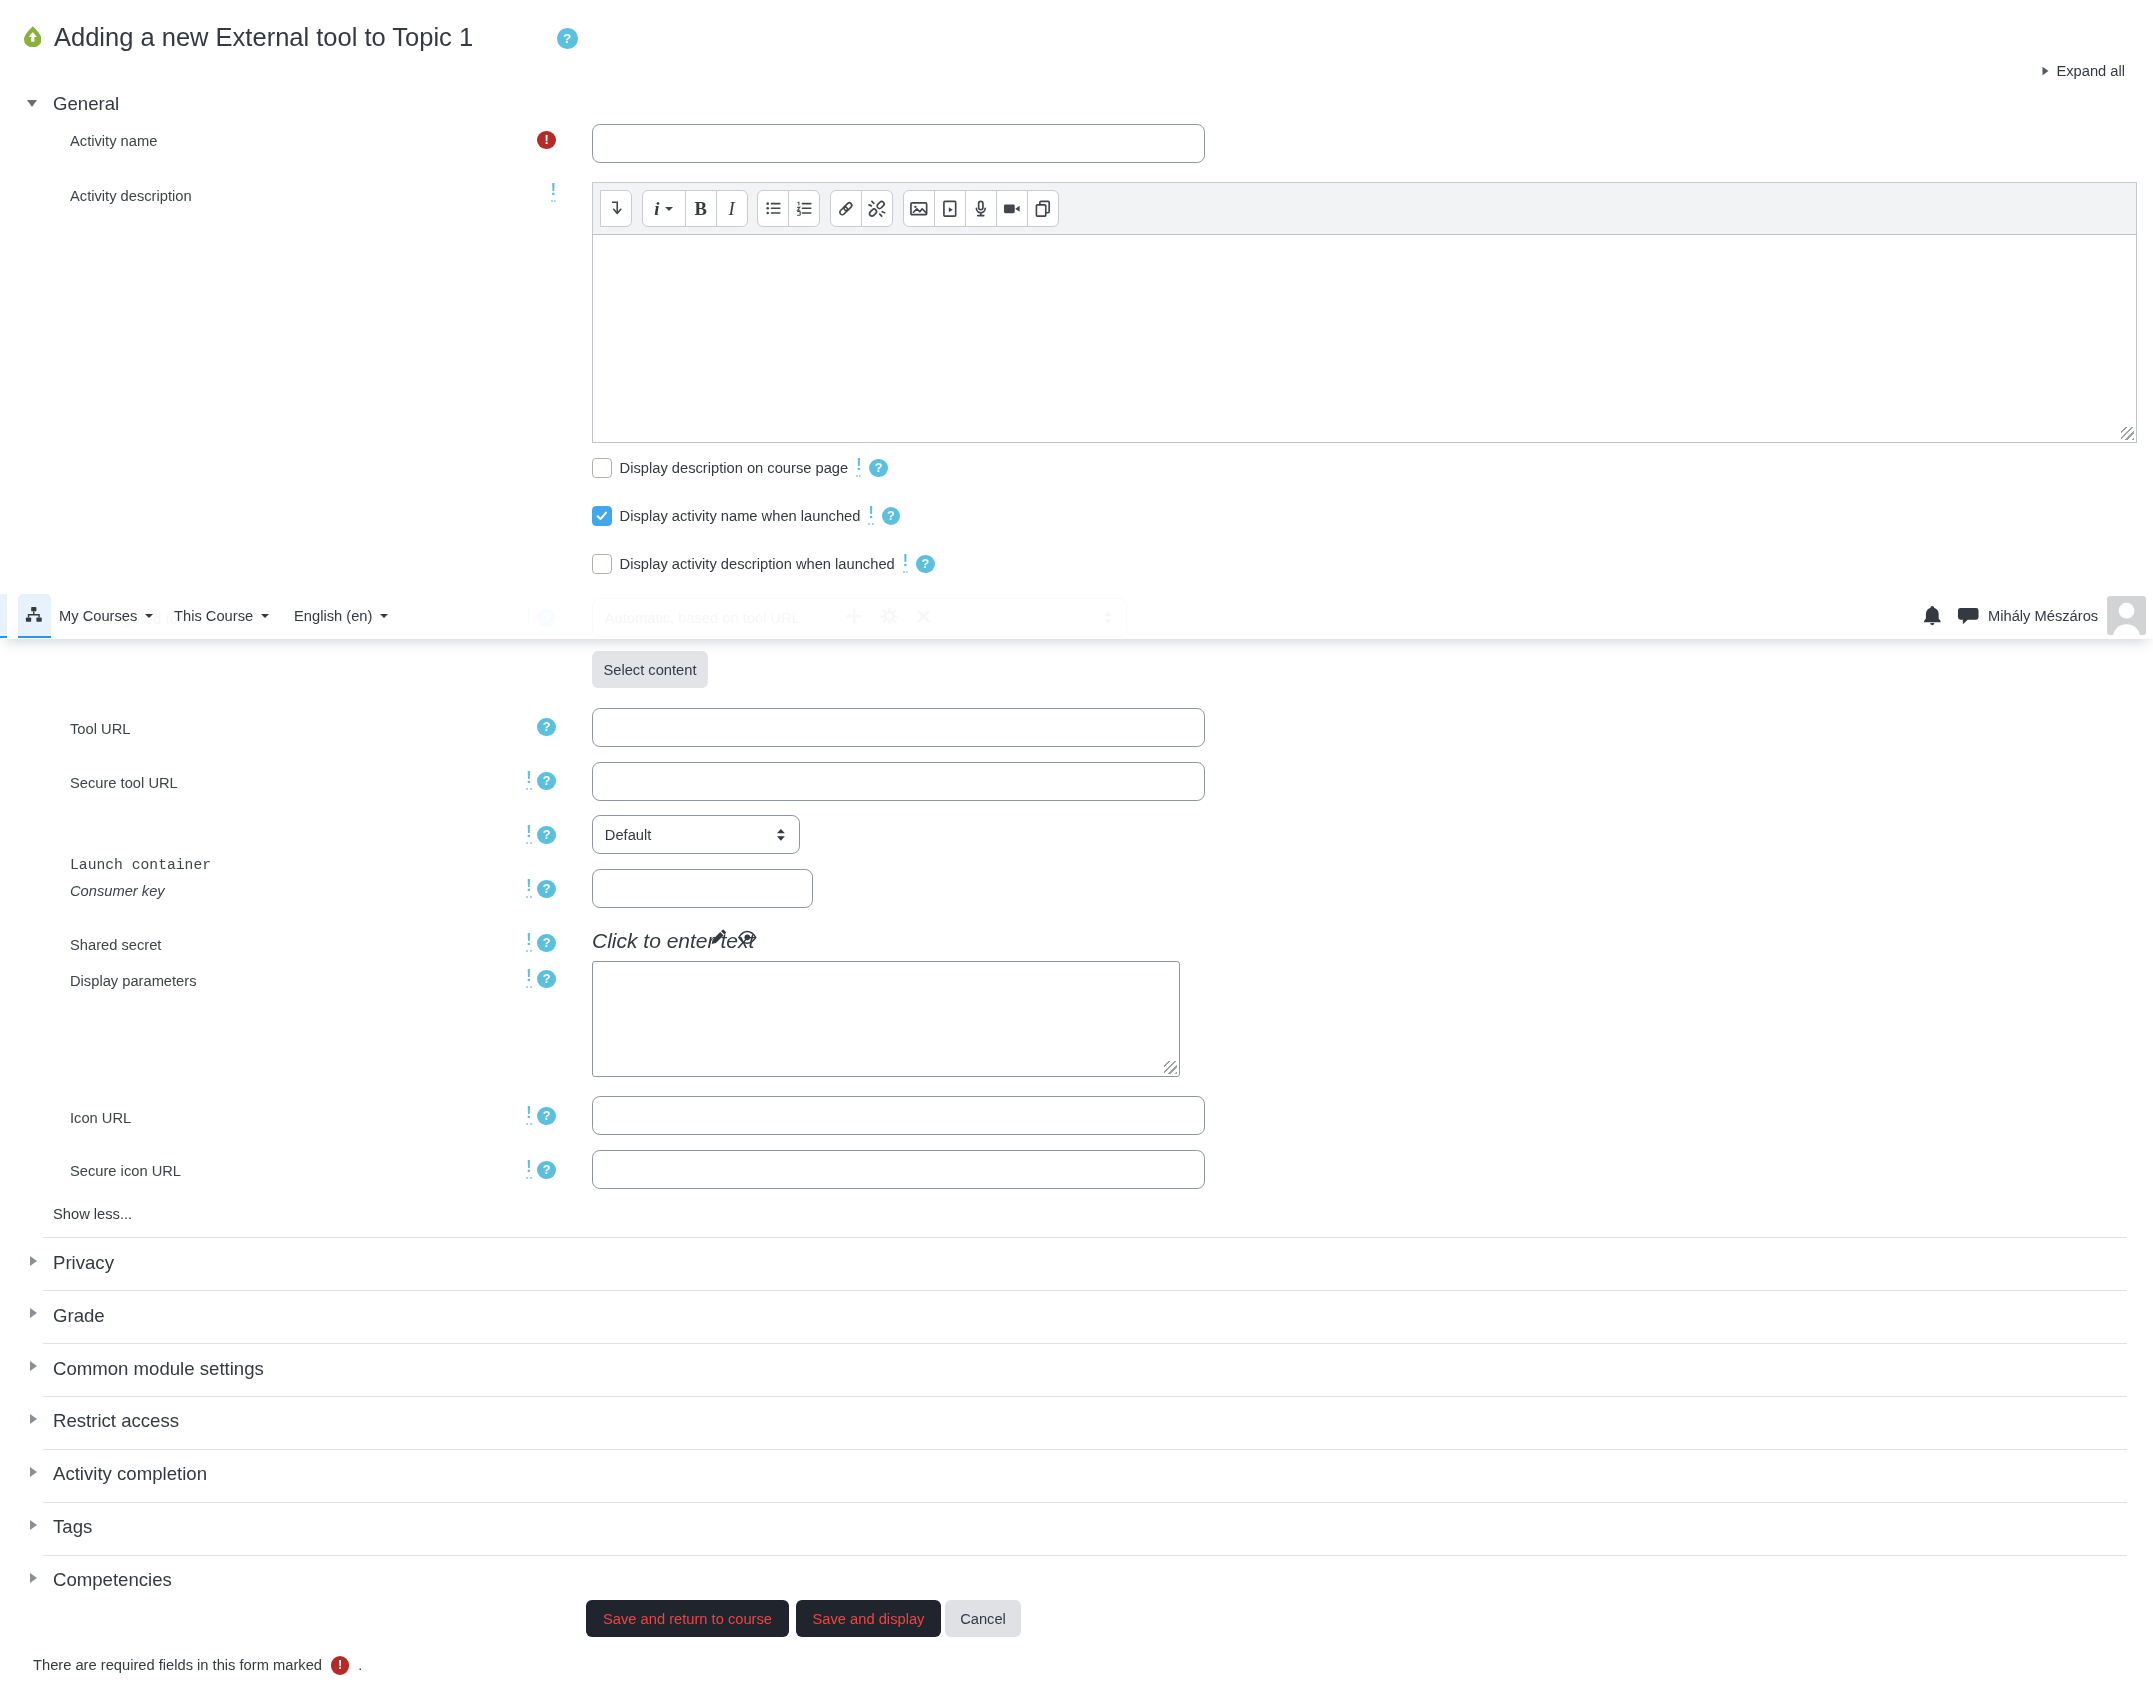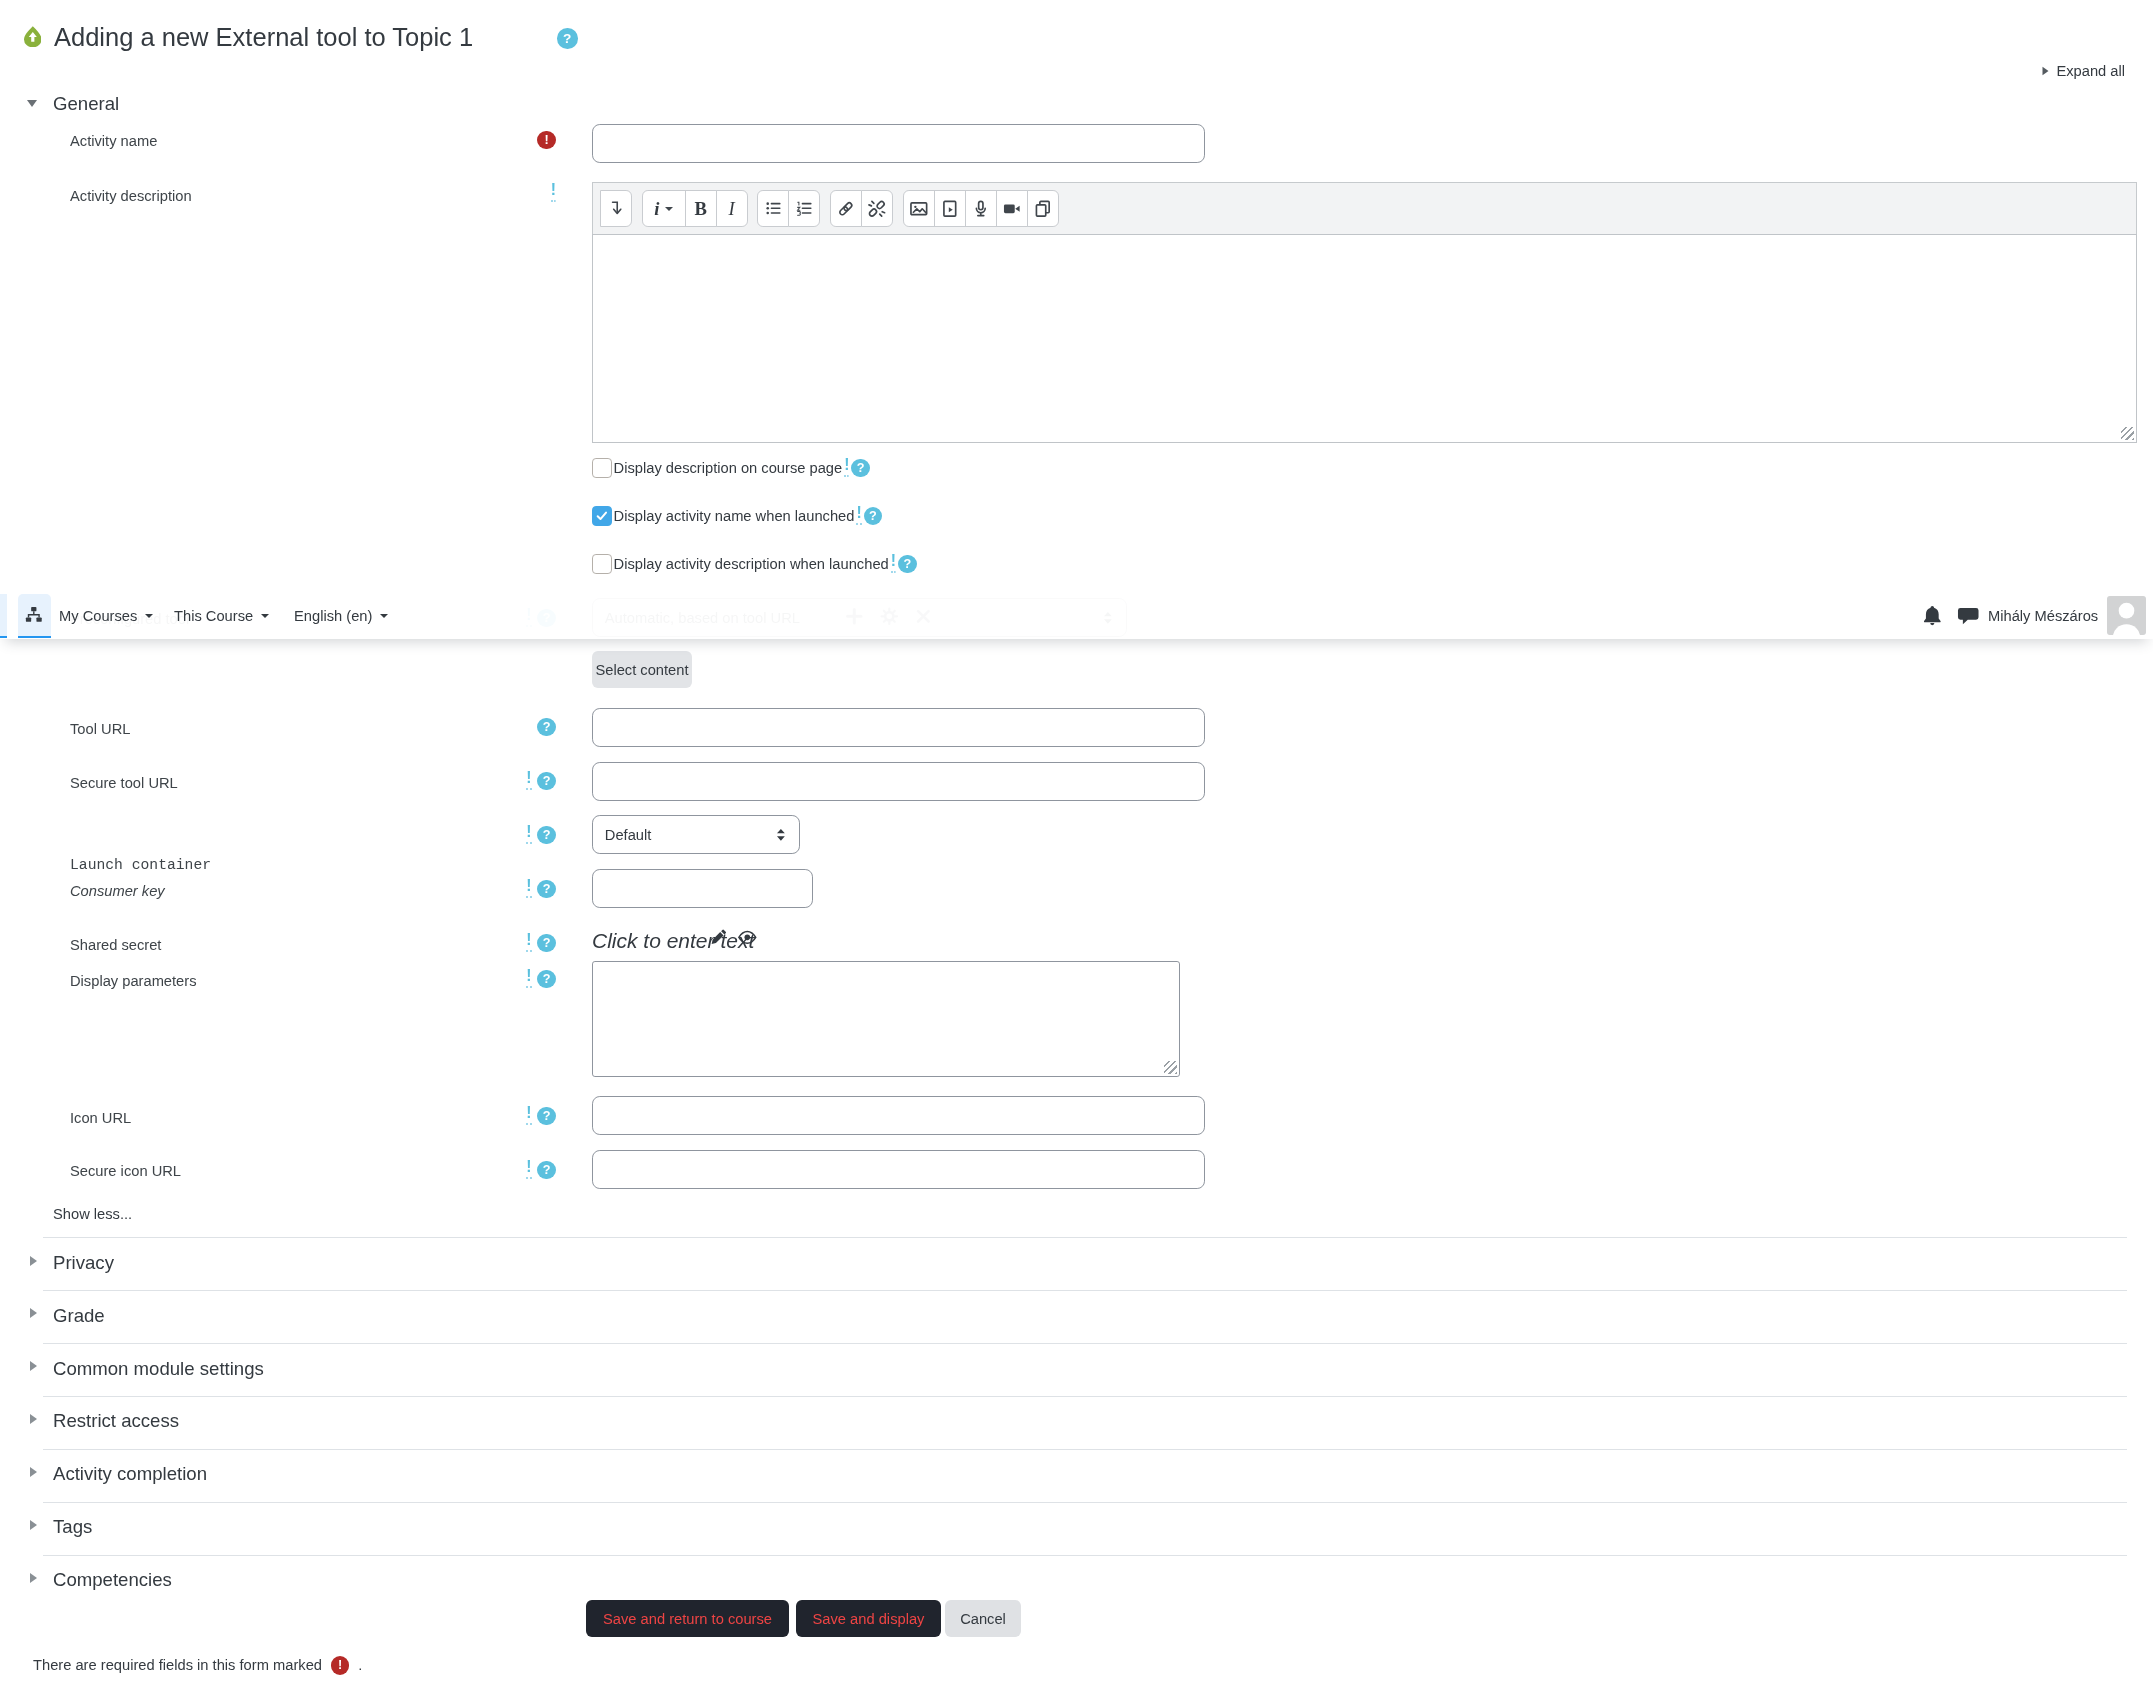--- a/index.html
+++ b/index.html
@@ -22,21 +22,21 @@
            border-radius:7.8px;box-sizing:border-box;display:flex;align-items:center;
            padding:0 11.8px;font-size:14.7px;color:#343a40;justify-content:space-between;}
   .tri-r{width:0;height:0;border-top:5.9px solid transparent;border-bottom:5.9px solid transparent;
          border-left:7.8px solid #8a9095;display:inline-block;}
   .tri-d{width:0;height:0;border-left:5.9px solid transparent;border-right:5.9px solid transparent;
          border-top:7.8px solid #6a7075;display:inline-block;}
   .caret{width:0;height:0;border-left:4.9px solid transparent;border-right:4.9px solid transparent;
          border-top:4.9px solid #343a40;display:inline-block;margin-left:7.8px;}
   .sect{position:absolute;left:53px;font-size:18.6px;line-height:23.5px;color:#343a40;}
   .divider{position:absolute;left:43px;width:2084px;height:1px;background:#dee2e6;}
-  .cbrow{position:absolute;left:592px;height:21.6px;display:flex;align-items:center;gap:2px;font-size:14.7px;color:#343a40;}
+  .cbrow{position:absolute;left:592px;height:21.6px;display:flex;align-items:center;gap:8px;font-size:14.7px;color:#343a40;}
   .cbox{width:19.6px;height:19.6px;border:1px solid #b5b0aa;border-radius:3.9px;background:#fff;
         box-sizing:border-box;display:inline-flex;align-items:center;justify-content:center;flex:0 0 auto;}
   .cbox svg{display:none;}
   .cbox.checked{background:#41a7e8;border-color:#41a7e8;}
   .cbox.checked svg{display:block;}
   .toolbar{position:absolute;left:592px;top:182px;width:1545px;height:53px;background:#f2f3f4;
            border:1px solid #c6cacd;box-sizing:border-box;display:flex;align-items:center;
            gap:9.8px;padding-left:6.9px;}
   .tgroup{display:flex;}
   .tbtn{width:32px;height:37px;background:#fff;border:1px solid #c9ccd0;box-sizing:border-box;
@@ -273,21 +273,21 @@
     <span>Mihály Mészáros</span>
   </div>
   <div class="abs" style="left:2107px;top:3.9px;width:39px;height:39px;background:#d2d3d4;border-radius:2.9px;overflow:hidden;cursor:pointer;">
     <svg width="39" height="39" viewBox="0 0 40 40">
         <circle cx="20" cy="15" r="8" fill="#fff"></circle>
         <path d="M6 42 a14 13 0 0 1 28 0 z" fill="#fff"></path>
       </svg>
   </div>
 </div>
 
-<div class="btn btn-light" style="left:592px;top:651px;width:100px;background:#e2e4e7;border-radius:5.9px;">Select content</div>
+<div class="btn btn-light" style="left:592px;top:651px;width:116px;background:#e2e4e7;border-radius:5.9px;">Select content</div>
 
 <div class="lbl" style="top:720px;">Tool URL</div>
 <div class="ficons" style="top:717px;">
     <span class="help">?</span>
   </div>
 <input class="tinput" style="top: 708px;" value="">
 
 <div class="lbl" style="top:774px;">Secure tool URL</div>
 <div class="ficons" style="top:771px;">
     <span class="bang">!</span>

